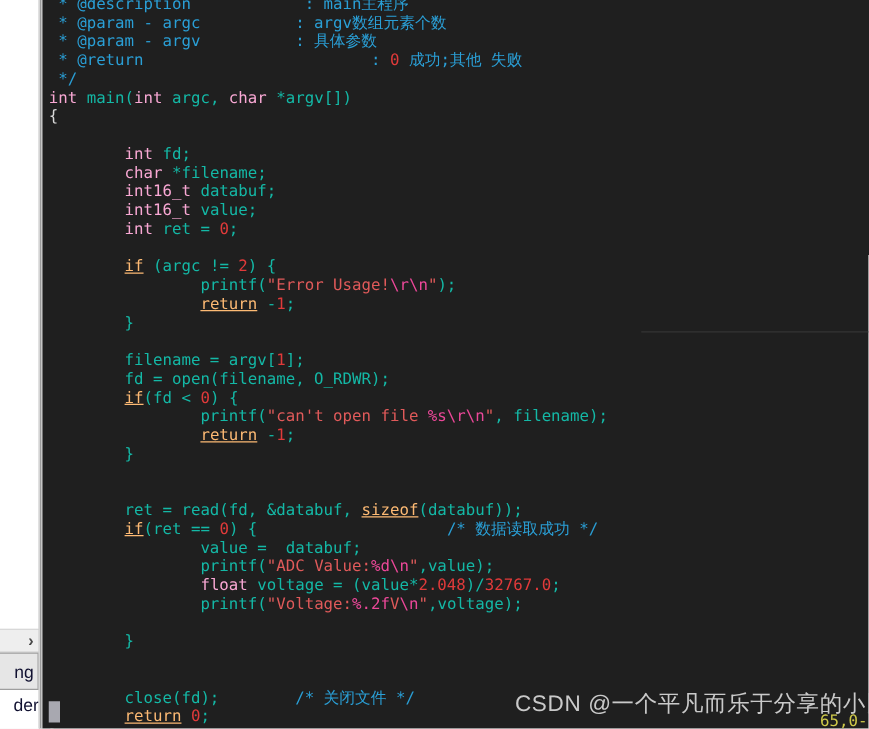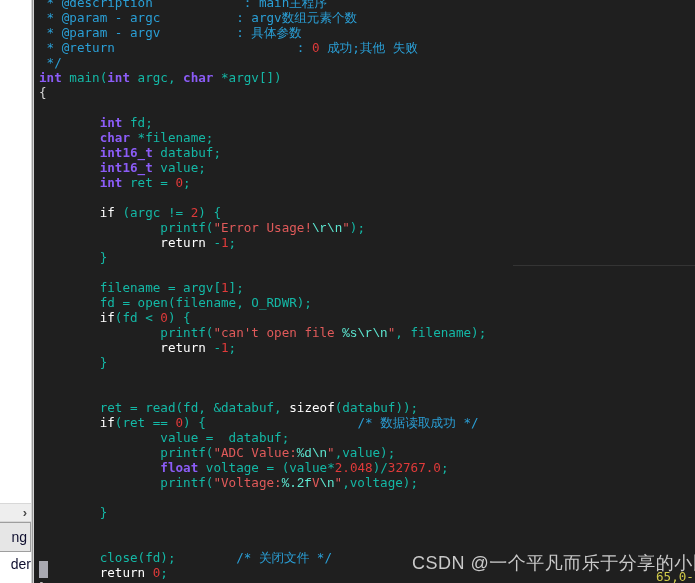--- a/index.html
+++ b/index.html
@@ -100,24 +100,24 @@
     height: 15px;
     line-height: 15px;
     font-size: 12.6px;
     white-space: pre;
     color: #d8d8d8;
     letter-spacing: 0px;
   }
 
   
   .cmt  { color: #2a9fd6; }       
-  .kw   { color: #8b5cf6; font-weight: bold; }       
-  .ctl  { color: #ffffff; }       
+  .kw   { color: #f9a8d4; }       
+  .ctl  { color: #fdba74; text-decoration: underline; }       
   .str  { color: #e05a5a; }       
-  .esc  { color: #5eead4; font-family: Liberation Mono, monospace; }       
+  .esc  { color: #ec4899; }       
   .num  { color: #e03a3a; }       
   .fn   { color: #14b8a6; }       
   .brc  { color: #d8d8d8; }
 
   
   #cursor {
     position: absolute;
     left: 5px; top: 561px;
     width: 9px; height: 17px;
     background: #a8a8b0;

